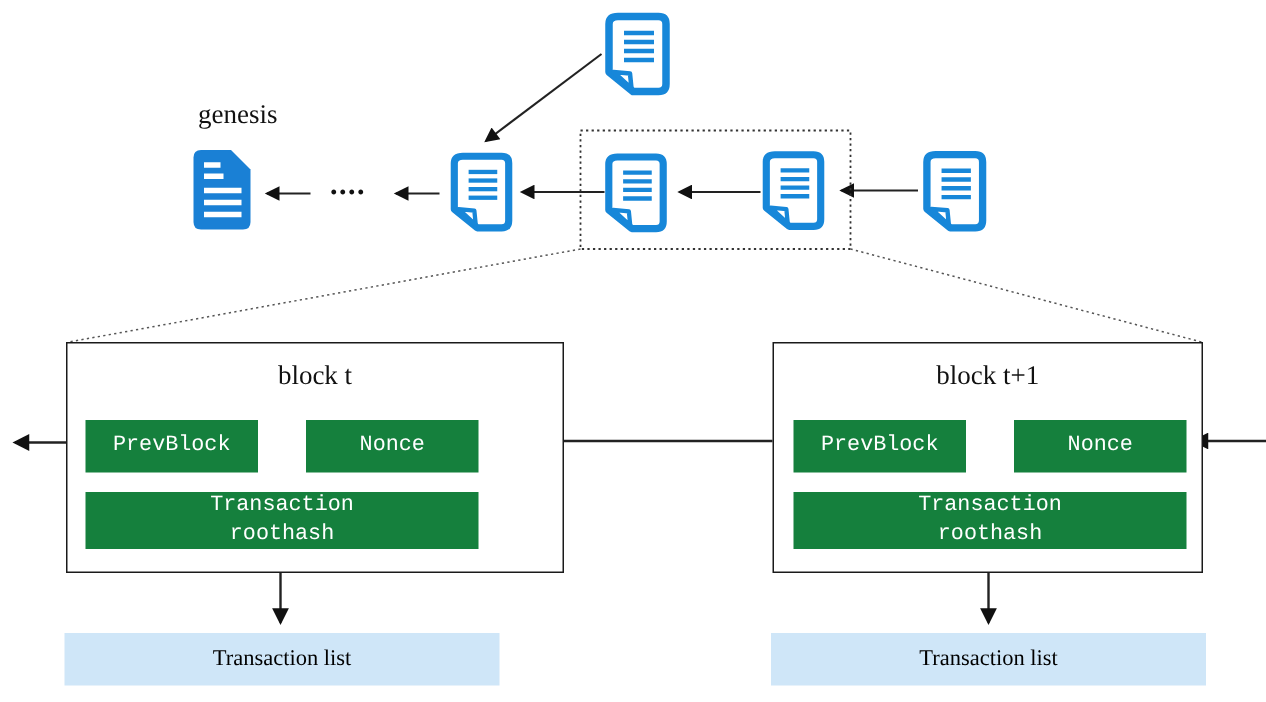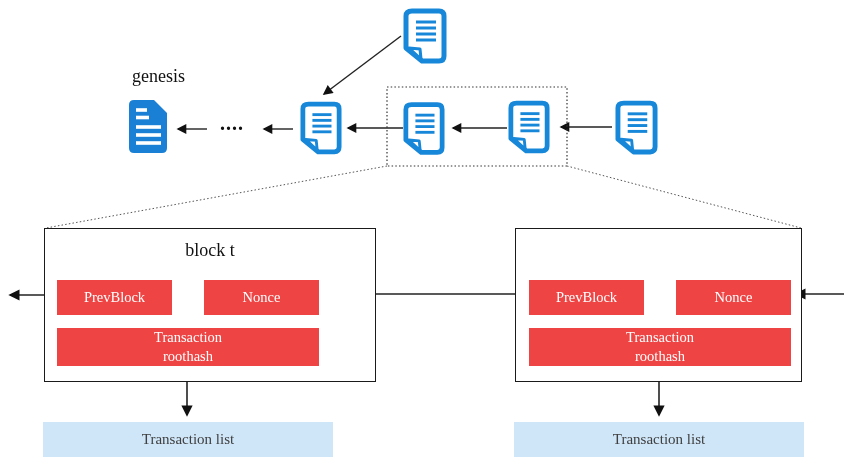--- a/index.html
+++ b/index.html
@@ -16,26 +16,26 @@
     letter-spacing:1px;font-weight:bold;
   }
   .block-box{
     position:absolute;border:1.6px solid #1a1a1a;background:#ffffff;box-sizing:border-box;
   }
   .block-title{
     position:absolute;left:0;top:11px;width:100%;text-align:center;
     font-size:18px;color:#111;
   }
   .field{
-    position:absolute;background:#ef4444;color:#ffffff;font-size:14.5px;
+    position:absolute;background:#15803d;color:#ffffff;font-size:14.5px;
     display:flex;align-items:center;justify-content:center;text-align:center;
-    white-space:pre-line;line-height:1.3;box-sizing:border-box;
+    white-space:pre-line;line-height:1.3;box-sizing:border-box;font-family:Liberation Mono, monospace;
   }
   .txlist{
-    position:absolute;background:#cfe6f8;color:#404040;font-size:15px;
+    position:absolute;background:#cfe6f8;color:#000000;font-size:15px;
     display:flex;align-items:center;justify-content:center;text-align:center;
     box-sizing:border-box;
   }
   .docwrap{position:absolute;}
   svg{display:block;}
 </style>
 </head>
 <body>
 
 <div class="canvas">
@@ -139,20 +139,21 @@
 
   <div class="block-box" style="left:44px;top:228px;width:332px;height:154px;">
     <div class="block-title">block t</div>
     <div class="field" style="left:12px;top:51px;width:115px;height:35px;">PrevBlock</div>
     <div class="field" style="left:159px;top:51px;width:115px;height:35px;">Nonce</div>
     <div class="field" style="left:12px;top:99px;width:262px;height:38px;">Transaction
 roothash</div>
   </div>
 
   <div class="block-box" style="left:515px;top:228px;width:287px;height:154px;">
+    <div class="block-title">block t+1</div>
     <div class="field" style="left:13px;top:51px;width:115px;height:35px;">PrevBlock</div>
     <div class="field" style="left:160px;top:51px;width:115px;height:35px;">Nonce</div>
     <div class="field" style="left:13px;top:99px;width:262px;height:38px;">Transaction
 roothash</div>
   </div>
 
   <div class="txlist" style="left:43px;top:422px;width:290px;height:35px;">Transaction list</div>
   <div class="txlist" style="left:514px;top:422px;width:290px;height:35px;">Transaction list</div>
 
 </div>

